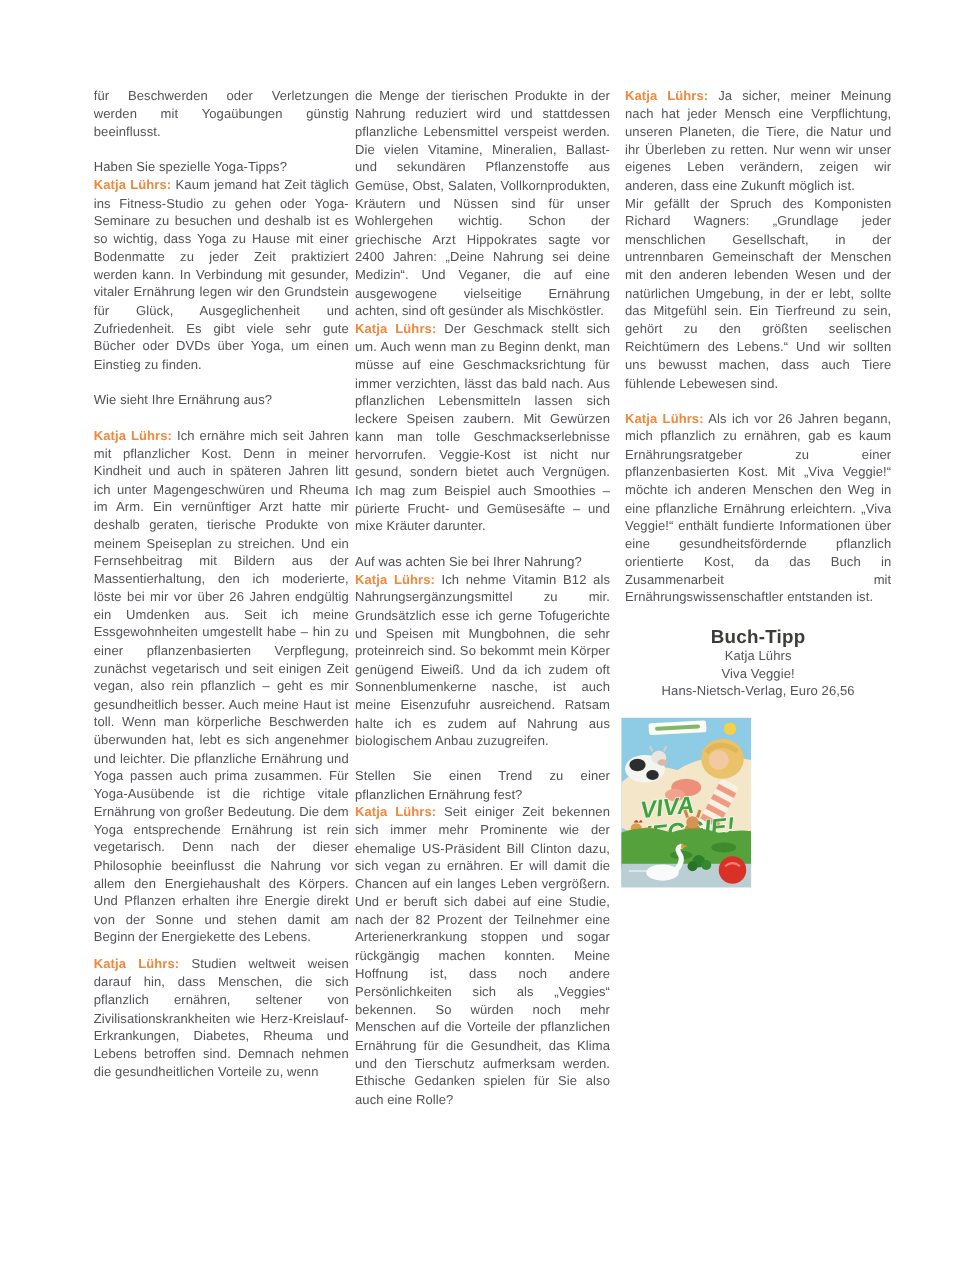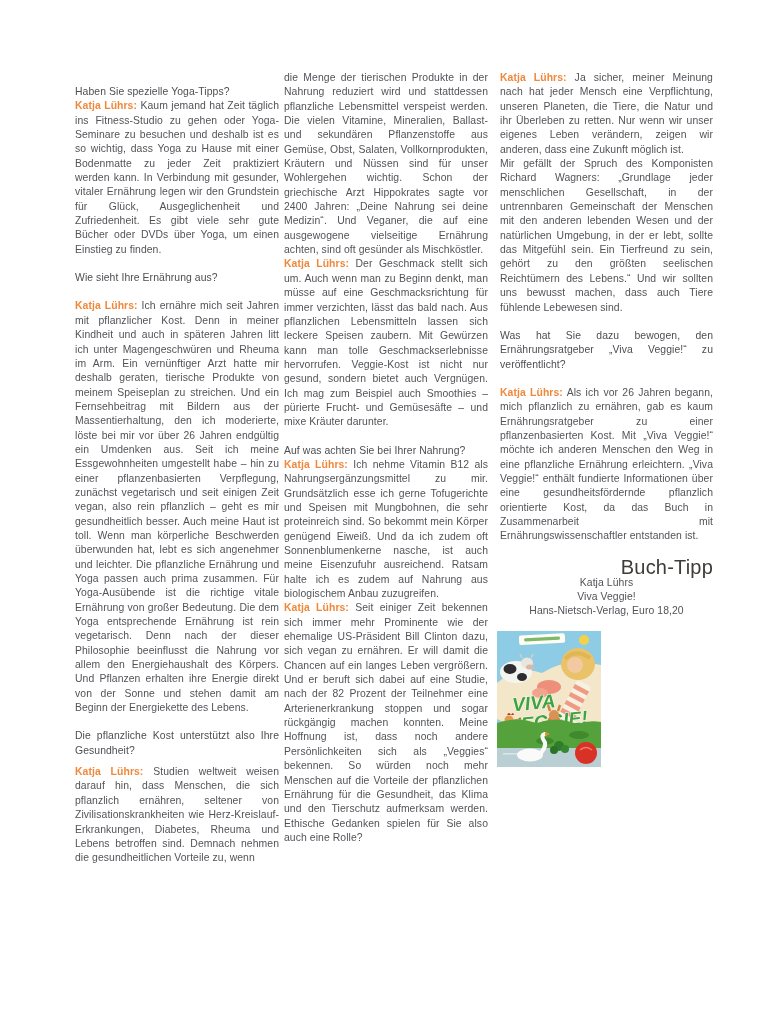--- a/index.html
+++ b/index.html
@@ -22,63 +22,63 @@
   }
   .col1{left:75px;width:204px;}
   .col2{left:284px;width:204px;}
   .col3{left:500px;width:213px;}
   p{margin:0;}
   .mt{margin-top:14px;}
   .mt-sm{margin-top:7px;}
   .speaker{color:#f0883c;font-weight:bold;}
   .q{color:#4d4e52;}
   .booktip-heading{
-    font-size:20px;font-weight:normal;color:#3e3c39;
+    font-size:15px;font-weight:bold;color:#3e3c39;
     letter-spacing:0.2px;line-height:18px;
-    text-align:right;
+    text-align:center;
   }
   .bookinfo{text-align:center;line-height:14.35px;}
   .cover{
     display:block;width:104px;height:136px;
     margin-top:12px;margin-left:-3px;
   }
 </style>
 </head>
 <body>
 
 <div class="page">
 
   <div class="col col1">
+    <p>für Beschwerden oder Verletzungen werden mit Yogaübungen günstig beeinflusst.</p>
     <p class="q mt">Haben Sie spezielle Yoga-Tipps?</p>
     <p class="a"><span class="speaker">Katja Lührs:</span> <span>Kaum jemand hat Zeit täglich ins Fitness-Studio zu gehen oder Yoga-Seminare zu besuchen und deshalb ist es so wichtig, dass Yoga zu Hause mit einer Bodenmatte zu jeder Zeit praktiziert werden kann. In Verbindung mit gesunder, vitaler Ernährung legen wir den Grundstein für Glück, Ausgeglichenheit und Zufriedenheit. Es gibt viele sehr gute Bücher oder DVDs über Yoga, um einen Einstieg zu finden.</span></p>
     <p class="q mt">Wie sieht Ihre Ernährung aus?</p>
     <p class="a mt"><span class="speaker">Katja Lührs:</span> <span>Ich ernähre mich seit Jahren mit pflanzlicher Kost. Denn in meiner Kindheit und auch in späteren Jahren litt ich unter Magengeschwüren und Rheuma im Arm. Ein vernünftiger Arzt hatte mir deshalb geraten, tierische Produkte von meinem Speiseplan zu streichen. Und ein Fernsehbeitrag mit Bildern aus der Massentierhaltung, den ich moderierte, löste bei mir vor über 26 Jahren endgültig ein Umdenken aus. Seit ich meine Essgewohnheiten umgestellt habe – hin zu einer pflanzenbasierten Verpflegung, zunächst vegetarisch und seit einigen Zeit vegan, also rein pflanzlich – geht es mir gesundheitlich besser. Auch meine Haut ist toll. Wenn man körperliche Beschwerden überwunden hat, lebt es sich angenehmer und leichter. Die pflanzliche Ernährung und Yoga passen auch prima zusammen. Für Yoga-Ausübende ist die richtige vitale Ernährung von großer Bedeutung. Die dem Yoga entsprechende Ernährung ist rein vegetarisch. Denn nach der dieser Philosophie beeinflusst die Nahrung vor allem den Energiehaushalt des Körpers. Und Pflanzen erhalten ihre Energie direkt von der Sonne und stehen damit am Beginn der Energiekette des Lebens.</span></p>
-    <p class="q mt">Die pflanzliche Kost unterstützt also Ihre Gesundheit?</p>
     <p class="a mt-sm"><span class="speaker">Katja Lührs:</span> <span>Studien weltweit weisen darauf hin, dass Menschen, die sich pflanzlich ernähren, seltener von Zivilisationskrankheiten wie Herz-Kreislauf-Erkrankungen, Diabetes, Rheuma und Lebens betroffen sind. Demnach nehmen die gesundheitlichen Vorteile zu, wenn</span></p>
   </div>
 
   <div class="col col2">
     <p>die Menge der tierischen Produkte in der Nahrung reduziert wird und stattdessen pflanzliche Lebensmittel verspeist werden. Die vielen Vitamine, Mineralien, Ballast- und sekundären Pflanzenstoffe aus Gemüse, Obst, Salaten, Vollkornprodukten, Kräutern und Nüssen sind für unser Wohlergehen wichtig. Schon der griechische Arzt Hippokrates sagte vor 2400 Jahren: „Deine Nahrung sei deine Medizin“. Und Veganer, die auf eine ausgewogene vielseitige Ernährung achten, sind oft gesünder als Mischköstler.</p>
     <p class="a"><span class="speaker">Katja Lührs:</span> <span>Der Geschmack stellt sich um. Auch wenn man zu Beginn denkt, man müsse auf eine Geschmacksrichtung für immer verzichten, lässt das bald nach. Aus pflanzlichen Lebensmitteln lassen sich leckere Speisen zaubern. Mit Gewürzen kann man tolle Geschmackserlebnisse hervorrufen. Veggie-Kost ist nicht nur gesund, sondern bietet auch Vergnügen. Ich mag zum Beispiel auch Smoothies – pürierte Frucht- und Gemüsesäfte – und mixe Kräuter darunter.</span></p>
     <p class="q mt">Auf was achten Sie bei Ihrer Nahrung?</p>
     <p class="a"><span class="speaker">Katja Lührs:</span> <span>Ich nehme Vitamin B12 als Nahrungsergänzungsmittel zu mir. Grundsätzlich esse ich gerne Tofugerichte und Speisen mit Mungbohnen, die sehr proteinreich sind. So bekommt mein Körper genügend Eiweiß. Und da ich zudem oft Sonnenblumenkerne nasche, ist auch meine Eisenzufuhr ausreichend. Ratsam halte ich es zudem auf Nahrung aus biologischem Anbau zuzugreifen.</span></p>
+    <p class="q mt">Stellen Sie einen Trend zu einer pflanzlichen Ernährung fest?</p>
     <p class="a"><span class="speaker">Katja Lührs:</span> <span>Seit einiger Zeit bekennen sich immer mehr Prominente wie der ehemalige US-Präsident Bill Clinton dazu, sich vegan zu ernähren. Er will damit die Chancen auf ein langes Leben vergrößern. Und er beruft sich dabei auf eine Studie, nach der 82 Prozent der Teilnehmer eine Arterienerkrankung stoppen und sogar rückgängig machen konnten. Meine Hoffnung ist, dass noch andere Persönlichkeiten sich als „Veggies“ bekennen. So würden noch mehr Menschen auf die Vorteile der pflanzlichen Ernährung für die Gesundheit, das Klima und den Tierschutz aufmerksam werden. Ethische Gedanken spielen für Sie also auch eine Rolle?</span></p>
   </div>
 
   <div class="col col3">
     <p class="a"><span class="speaker">Katja Lührs:</span> <span>Ja sicher, meiner Meinung nach hat jeder Mensch eine Verpflichtung, unseren Planeten, die Tiere, die Natur und ihr Überleben zu retten. Nur wenn wir unser eigenes Leben verändern, zeigen wir anderen, dass eine Zukunft möglich ist.</span></p>
     <p class="a">Mir gefällt der Spruch des Komponisten Richard Wagners: „Grundlage jeder menschlichen Gesellschaft, in der untrennbaren Gemeinschaft der Menschen mit den anderen lebenden Wesen und der natürlichen Umgebung, in der er lebt, sollte das Mitgefühl sein. Ein Tierfreund zu sein, gehört zu den größten seelischen Reichtümern des Lebens.“ Und wir sollten uns bewusst machen, dass auch Tiere fühlende Lebewesen sind.</p>
-    <p class="q mt">Was hat Sie dazu bewogen, den Ernährungsratgeber „Viva Veggie!“ zu veröffentlicht?</p>
     <p class="a mt"><span class="speaker">Katja Lührs:</span> <span>Als ich vor 26 Jahren begann, mich pflanzlich zu ernähren, gab es kaum Ernährungsratgeber zu einer pflanzenbasierten Kost. Mit „Viva Veggie!“ möchte ich anderen Menschen den Weg in eine pflanzliche Ernährung erleichtern. „Viva Veggie!“ enthält fundierte Informationen über eine gesundheitsfördernde pflanzlich orientierte Kost, da das Buch in Zusammenarbeit mit Ernährungswissenschaftler entstanden ist.</span></p>
 
     <p class="booktip-heading mt">Buch-Tipp</p>
     <div class="bookinfo">
       <div>Katja Lührs</div>
       <div>Viva Veggie!</div>
-      <div>Hans-Nietsch-Verlag, Euro 18,20</div>
+      <div>Hans-Nietsch-Verlag, Euro 26,56</div>
     </div>
 
     <svg class="cover" viewBox="0 0 104 136" xmlns="http://www.w3.org/2000/svg" role="img">
 
       <rect x="0" y="0" width="104" height="136" fill="#8ecbe4"></rect>
 
       <g transform="rotate(-3 44 8)">
         <rect x="22" y="3.5" width="46" height="9.5" rx="2" fill="#fdfdf4"></rect>
         <rect x="27" y="6.5" width="36" height="3.2" rx="1.5" fill="#7fb86a"></rect>
       </g>

